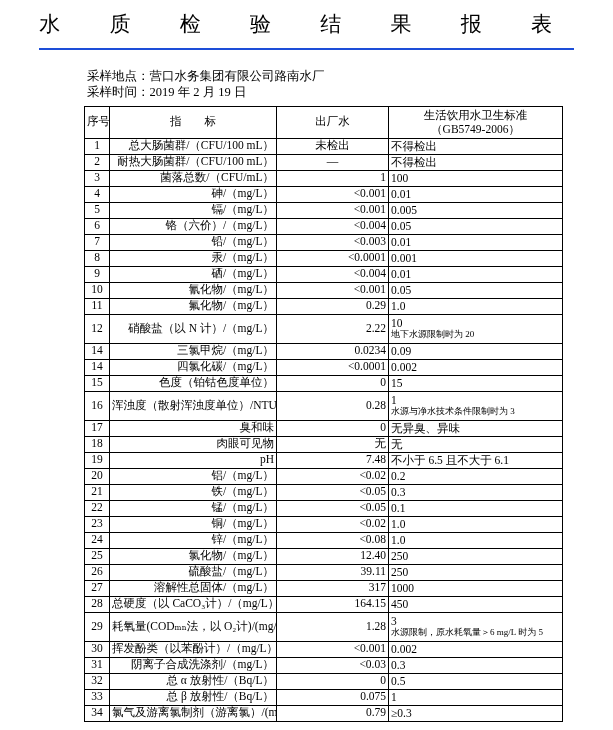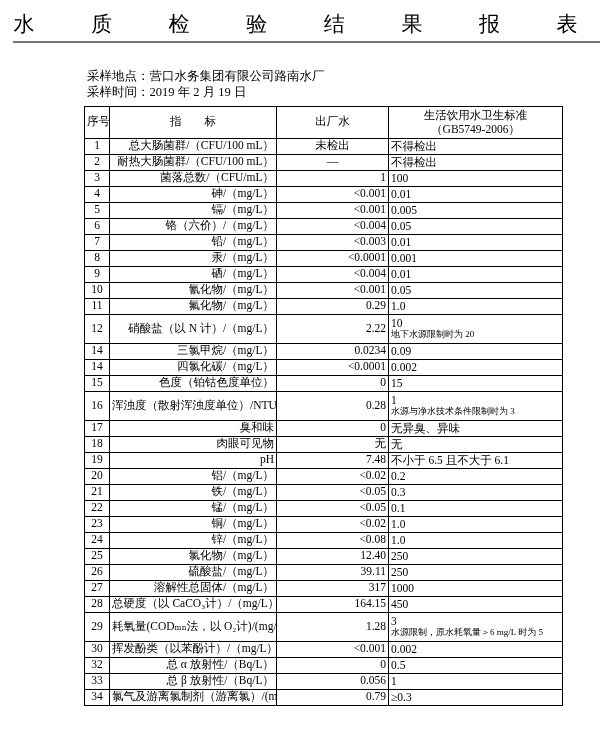--- a/index.html
+++ b/index.html
@@ -5,21 +5,21 @@
   html,body { margin:0; padding:0; }
   body {
     width:613px; height:730px; background:#ffffff; color:#000;
     font-family:"Liberation Serif","DejaVu Serif",serif;
     overflow:hidden; position:relative;
   }
   .title {
     margin:10px 0 0 0; text-align:center;
     font-size:21px; font-weight:normal; letter-spacing:22px; white-space:nowrap;
   }
-  .title span { border-bottom:2px solid #737373; padding-bottom:4px;font-family:Liberation Mono, monospace; }
+  .title span { border-bottom:2px solid #1d4ed8; padding-bottom:12px; }
   .sampling { margin:30px 0 5px 87px; font-size:12.5px; line-height:1.3; }
   .sampling div { white-space:nowrap; }
   table.report {
     border-collapse:collapse; table-layout:fixed;
     margin-left:84px; width:478px;
   }
   table.report th, table.report td {
     border:1px solid #000; font-weight:normal;
     font-size:11.5px; line-height:1.15; padding:0 2px;
     overflow:hidden; white-space:nowrap; vertical-align:middle;
@@ -303,31 +303,39 @@
       </tr>
       <tr class="single">
         <td class="c-no">30</td>
         <td class="c-ind">挥发酚类（以苯酚计）/（mg/L）</td>
         <td class="c-val">&lt;0.001</td>
         <td class="c-std">
           <div class="std-main">0.002</div>
         </td>
       </tr>
       <tr class="single">
+        <td class="c-no">31</td>
+        <td class="c-ind">阴离子合成洗涤剂/（mg/L）</td>
+        <td class="c-val">&lt;0.03</td>
+        <td class="c-std">
+          <div class="std-main">0.3</div>
+        </td>
+      </tr>
+      <tr class="single">
         <td class="c-no">32</td>
         <td class="c-ind">总 α 放射性/（Bq/L）</td>
         <td class="c-val">0</td>
         <td class="c-std">
           <div class="std-main">0.5</div>
         </td>
       </tr>
       <tr class="single">
         <td class="c-no">33</td>
         <td class="c-ind">总 β 放射性/（Bq/L）</td>
-        <td class="c-val">0.056</td>
+        <td class="c-val">0.075</td>
         <td class="c-std">
           <div class="std-main">1</div>
         </td>
       </tr>
       <tr class="single">
         <td class="c-no">34</td>
         <td class="c-ind">氯气及游离氯制剂（游离氯）/(mg/L)</td>
         <td class="c-val">0.79</td>
         <td class="c-std">
           <div class="std-main">≥0.3</div>

